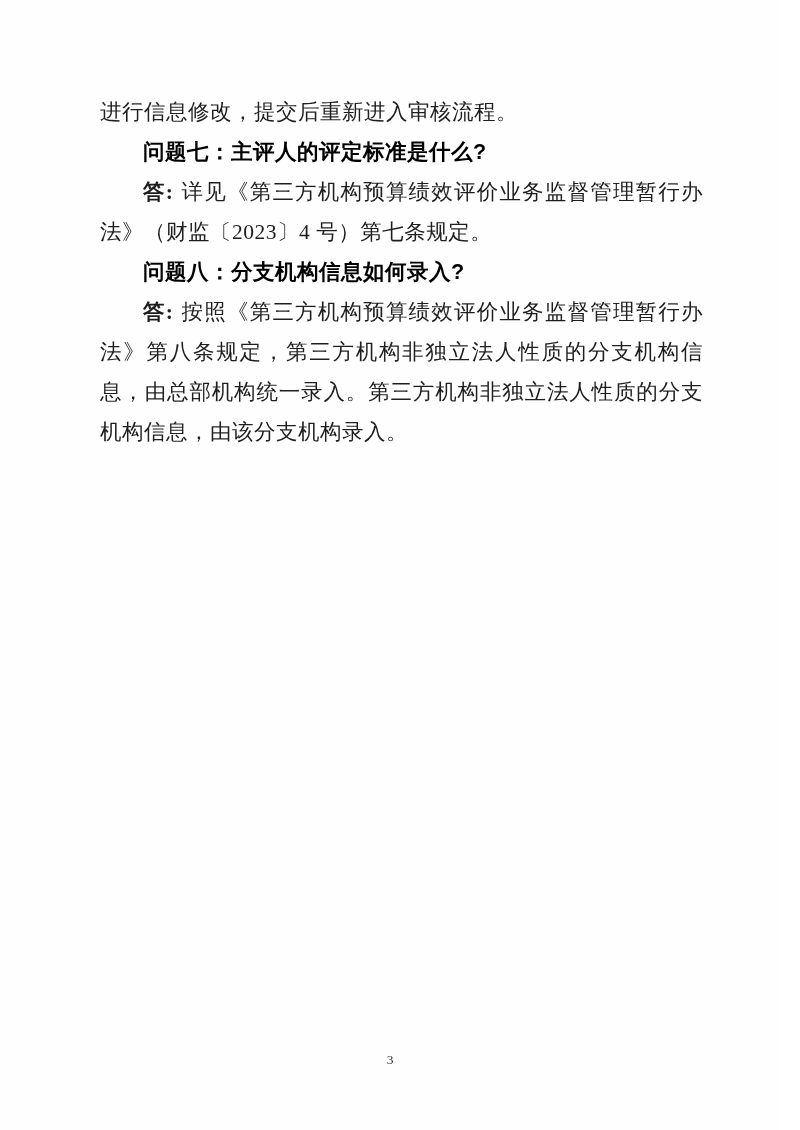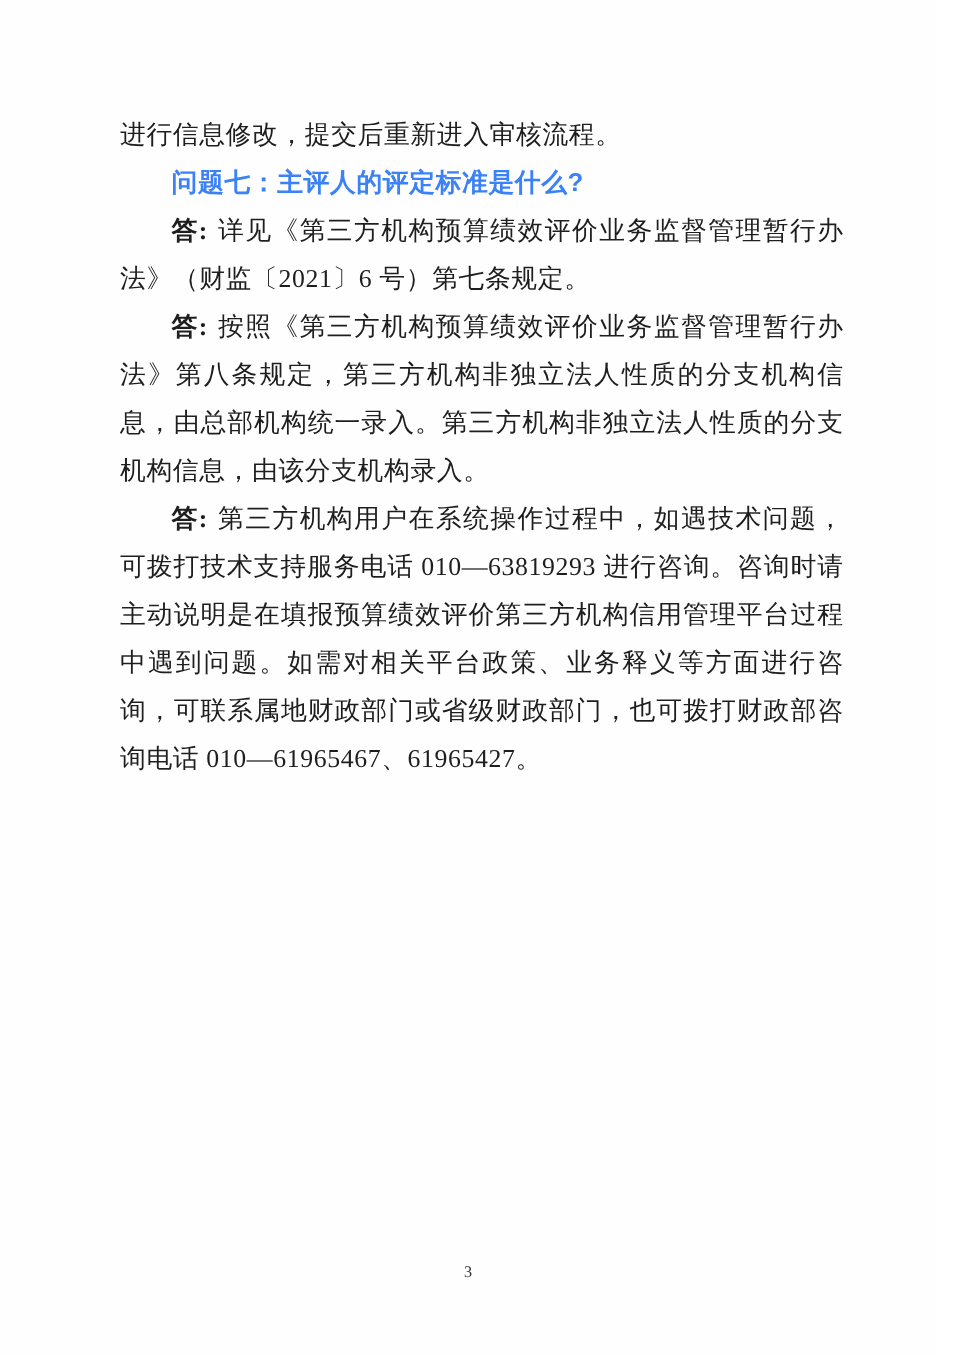--- a/index.html
+++ b/index.html
@@ -24,21 +24,21 @@
     line-height: 40px;
     text-align: justify;
     text-justify: inter-character;
     letter-spacing: 0.5px;
   }
   .para { text-indent: 2em; }
   .para.no-indent { text-indent: 0; }
   .question {
     font-family: "Liberation Sans", sans-serif;
     font-weight: 700;
-    color: #3b82f6;
+    color: #000000;
   }
   .answer-prefix {
     font-weight: 700;
     margin-right: 0.35em;
   }
   .page-number {
     position: absolute;
     left: 0; right: 0;
     top: 1050px;
     text-align: center;
@@ -51,25 +51,25 @@
 <body>
 
 <div class="page">
 
   <div class="content">
 
     <p class="para no-indent">进行信息修改，提交后重新进入审核流程。</p>
 
     <p class="para question">问题七：主评人的评定标准是什么?</p>
 
-    <p class="para"><span class="answer-prefix">答:</span><span>详见《第三方机构预算绩效评价业务监督管理暂行办法》（财监〔2021〕6 号）第七条规定。</span></p>
+    <p class="para"><span class="answer-prefix">答:</span><span>详见《第三方机构预算绩效评价业务监督管理暂行办法》（财监〔2023〕4 号）第七条规定。</span></p>
 
+    <p class="para question">问题八：分支机构信息如何录入?</p>
 
     <p class="para"><span class="answer-prefix">答:</span><span>按照《第三方机构预算绩效评价业务监督管理暂行办法》第八条规定，第三方机构非独立法人性质的分支机构信息，由总部机构统一录入。第三方机构非独立法人性质的分支机构信息，由该分支机构录入。</span></p>
 
 
-    <p class="para"><span class="answer-prefix">答:</span><span>第三方机构用户在系统操作过程中，如遇技术问题，可拨打技术支持服务电话 010—63819293 进行咨询。咨询时请主动说明是在填报预算绩效评价第三方机构信用管理平台过程中遇到问题。如需对相关平台政策、业务释义等方面进行咨询，可联系属地财政部门或省级财政部门，也可拨打财政部咨询电话 010—61965467、61965427。</span></p>
 
   </div>
 
   <div class="page-number">3</div>
 
 </div>
 
 </body></html>

